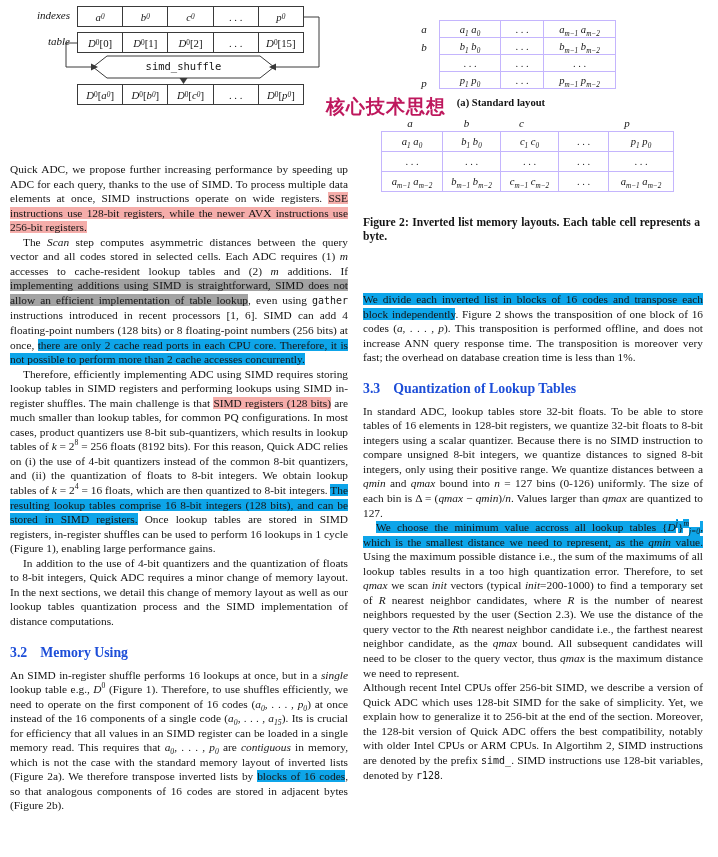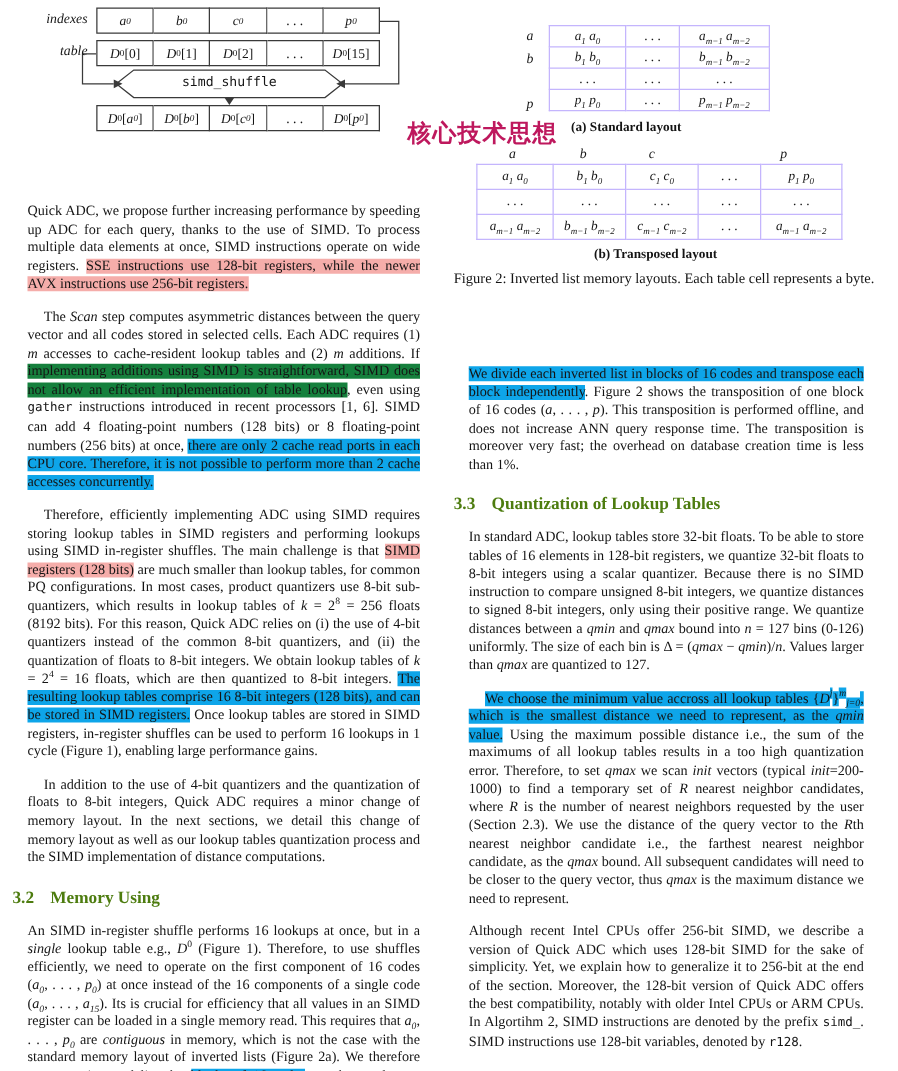--- a/index.html
+++ b/index.html
@@ -2,32 +2,32 @@
 <html><head>
 <meta charset="utf-8">
 <style>
   html,body{margin:0;padding:0;}
   body{width:718px;height:857px;background:#ffffff;position:relative;overflow:hidden;
        font-family:"Liberation Serif","DejaVu Serif",serif;color:#141414;}
   .col{position:absolute;top:0;}
   #col-left{left:10px;width:338px;}
   #col-right{left:363px;width:340px;}
 
-  p.body{font-size:11.35px;line-height:14.55px;text-align:justify;margin:12px;}
+  p.body{font-size:11.35px;line-height:14.55px;text-align:justify;margin:0;}
   p.indent{text-indent:13px;}
 
   .seg-i{font-style:italic;}
   .seg-mono{font-family:"DejaVu Sans Mono","Liberation Mono",monospace;font-size:0.88em;}
   .seg-sup{vertical-align:super;font-size:0.68em;line-height:0;}
   .seg-sub{vertical-align:sub;font-size:0.68em;line-height:0;}
   .seg-pink{background:#f5adaa;}
-  .seg-yellow{background:#15803d;}
+  .seg-yellow{background:#a3a3a3;}
   .seg-orange{background:#0ea5e9;}
 
-  h2.sec{font-size:13.8px;font-weight:bold;margin:16px 0 7px 0;color:#4d7c0f;}
+  h2.sec{font-size:13.8px;font-weight:bold;margin:16px 0 7px 0;color:#1d4ed8;}
   h2.sec .h-num{margin-right:13px;}
 
   
   .fig1{position:relative;height:138px;margin-bottom:24px;}
   .fig1 svg{position:absolute;left:0;top:0;}
   .f1-lbl{position:absolute;left:0;width:60px;text-align:right;font-style:italic;font-size:11px;}
   .f1-boxes{position:absolute;left:67px;display:flex;}
   .f1-cell{width:44.2px;height:19px;border:1px solid #3a3a3a;border-left:none;
            display:flex;align-items:center;justify-content:center;
            font-size:10.8px;background:#fff;}
@@ -48,21 +48,21 @@
   .f2a-c1{width:56px;} .f2a-c2{width:38px;} .f2a-c3{width:67px;}
   .fig2a-cap{position:absolute;top:97px;left:32px;width:212px;text-align:center;
              font-weight:bold;font-size:10.6px;}
   .fig2b-head{position:absolute;top:117px;left:18px;display:flex;}
   .fig2b-head span{text-align:center;font-style:italic;font-size:11px;}
   .fig2b-table{position:absolute;top:131px;left:18px;}
   .fig2b-table td{height:19px;}
   .f2b-c1{width:56px;} .f2b-c2{width:53px;} .f2b-c3{width:53px;} .f2b-c4{width:45px;} .f2b-c5{width:60px;}
   .fig2b-cap{position:absolute;top:198px;left:18px;width:287px;text-align:center;
              font-weight:bold;font-size:10.6px;}
-  .fig2-cap{position:absolute;top:216px;left:0;width:337px;font-weight:normal;
+  .fig2-cap{position:absolute;top:216px;left:0;width:337px;font-weight:bold;
             font-size:11.6px;line-height:14.4px;text-align:justify;}
 
   
   .annotation{position:absolute;left:326px;top:94px;font-size:19px;font-weight:600;
               letter-spacing:1px;color:#be185d;font-family:Liberation Serif, serif;}
 </style>
 </head>
 <body>
 
 <div class="col" id="col-left">
@@ -242,21 +242,20 @@
       </tr>
       <tr>
         <td><span class="seg-i">a</span><span class="seg-sub seg-i">m−1</span><span class="seg-i"> a</span><span class="seg-sub seg-i">m−2</span></td>
         <td><span class="seg-i">b</span><span class="seg-sub seg-i">m−1</span><span class="seg-i"> b</span><span class="seg-sub seg-i">m−2</span></td>
         <td><span class="seg-i">c</span><span class="seg-sub seg-i">m−1</span><span class="seg-i"> c</span><span class="seg-sub seg-i">m−2</span></td>
         <td><span>. . .</span></td>
         <td><span class="seg-i">a</span><span class="seg-sub seg-i">m−1</span><span class="seg-i"> a</span><span class="seg-sub seg-i">m−2</span></td>
       </tr>
     </tbody>
       </table>
-    <div class="fig2b-cap">(b) Transposed layout</div>
 
     <div class="fig2-cap">Figure 2: Inverted list memory layouts. Each table cell represents a byte.</div>
   </div>
 
   <p class="body"><span class="seg-orange">We divide each inverted list in blocks of 16 codes and transpose each block independently</span><span>. Figure 2 shows the transposition of one block of 16 codes (</span><span class="seg-i">a</span><span>, . . . , </span><span class="seg-i">p</span><span>). This transposition is performed offline, and does not increase ANN query response time. The transposition is moreover very fast; the overhead on database creation time is less than 1%.</span></p>
 
   <h2 class="sec">
     <span class="h-num">3.3</span><span>Quantization of Lookup Tables</span>
   </h2>
 

